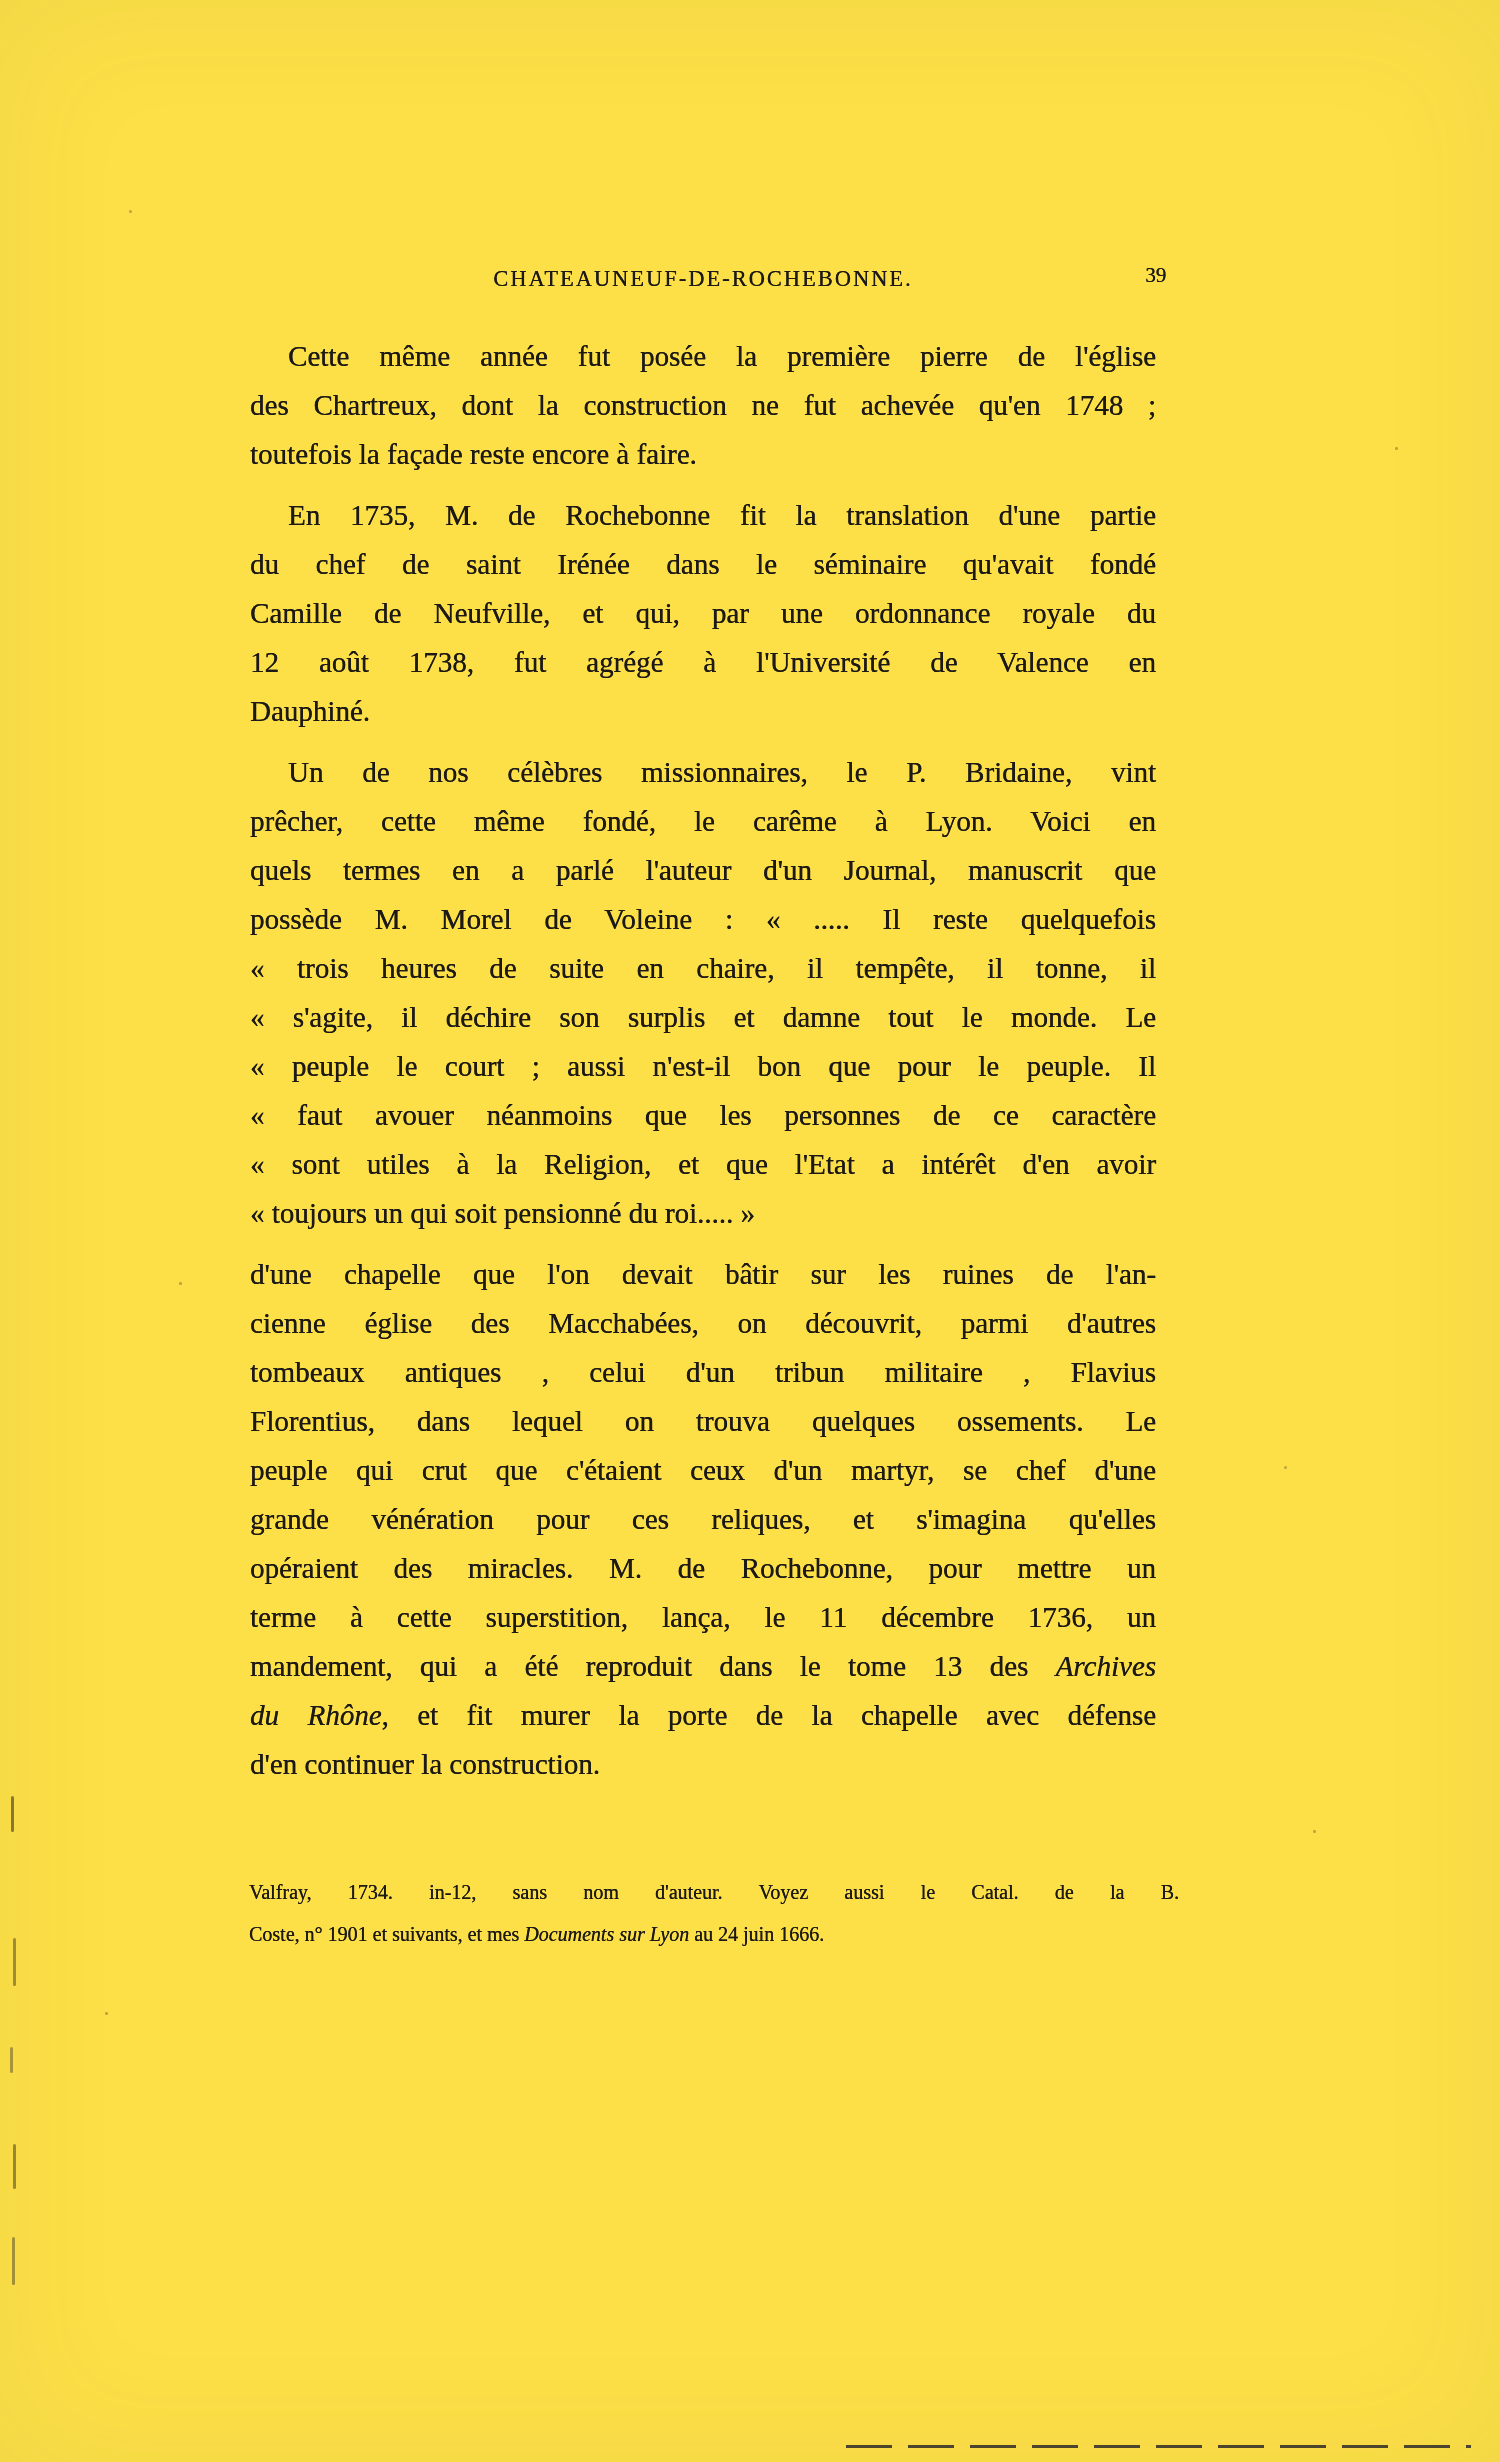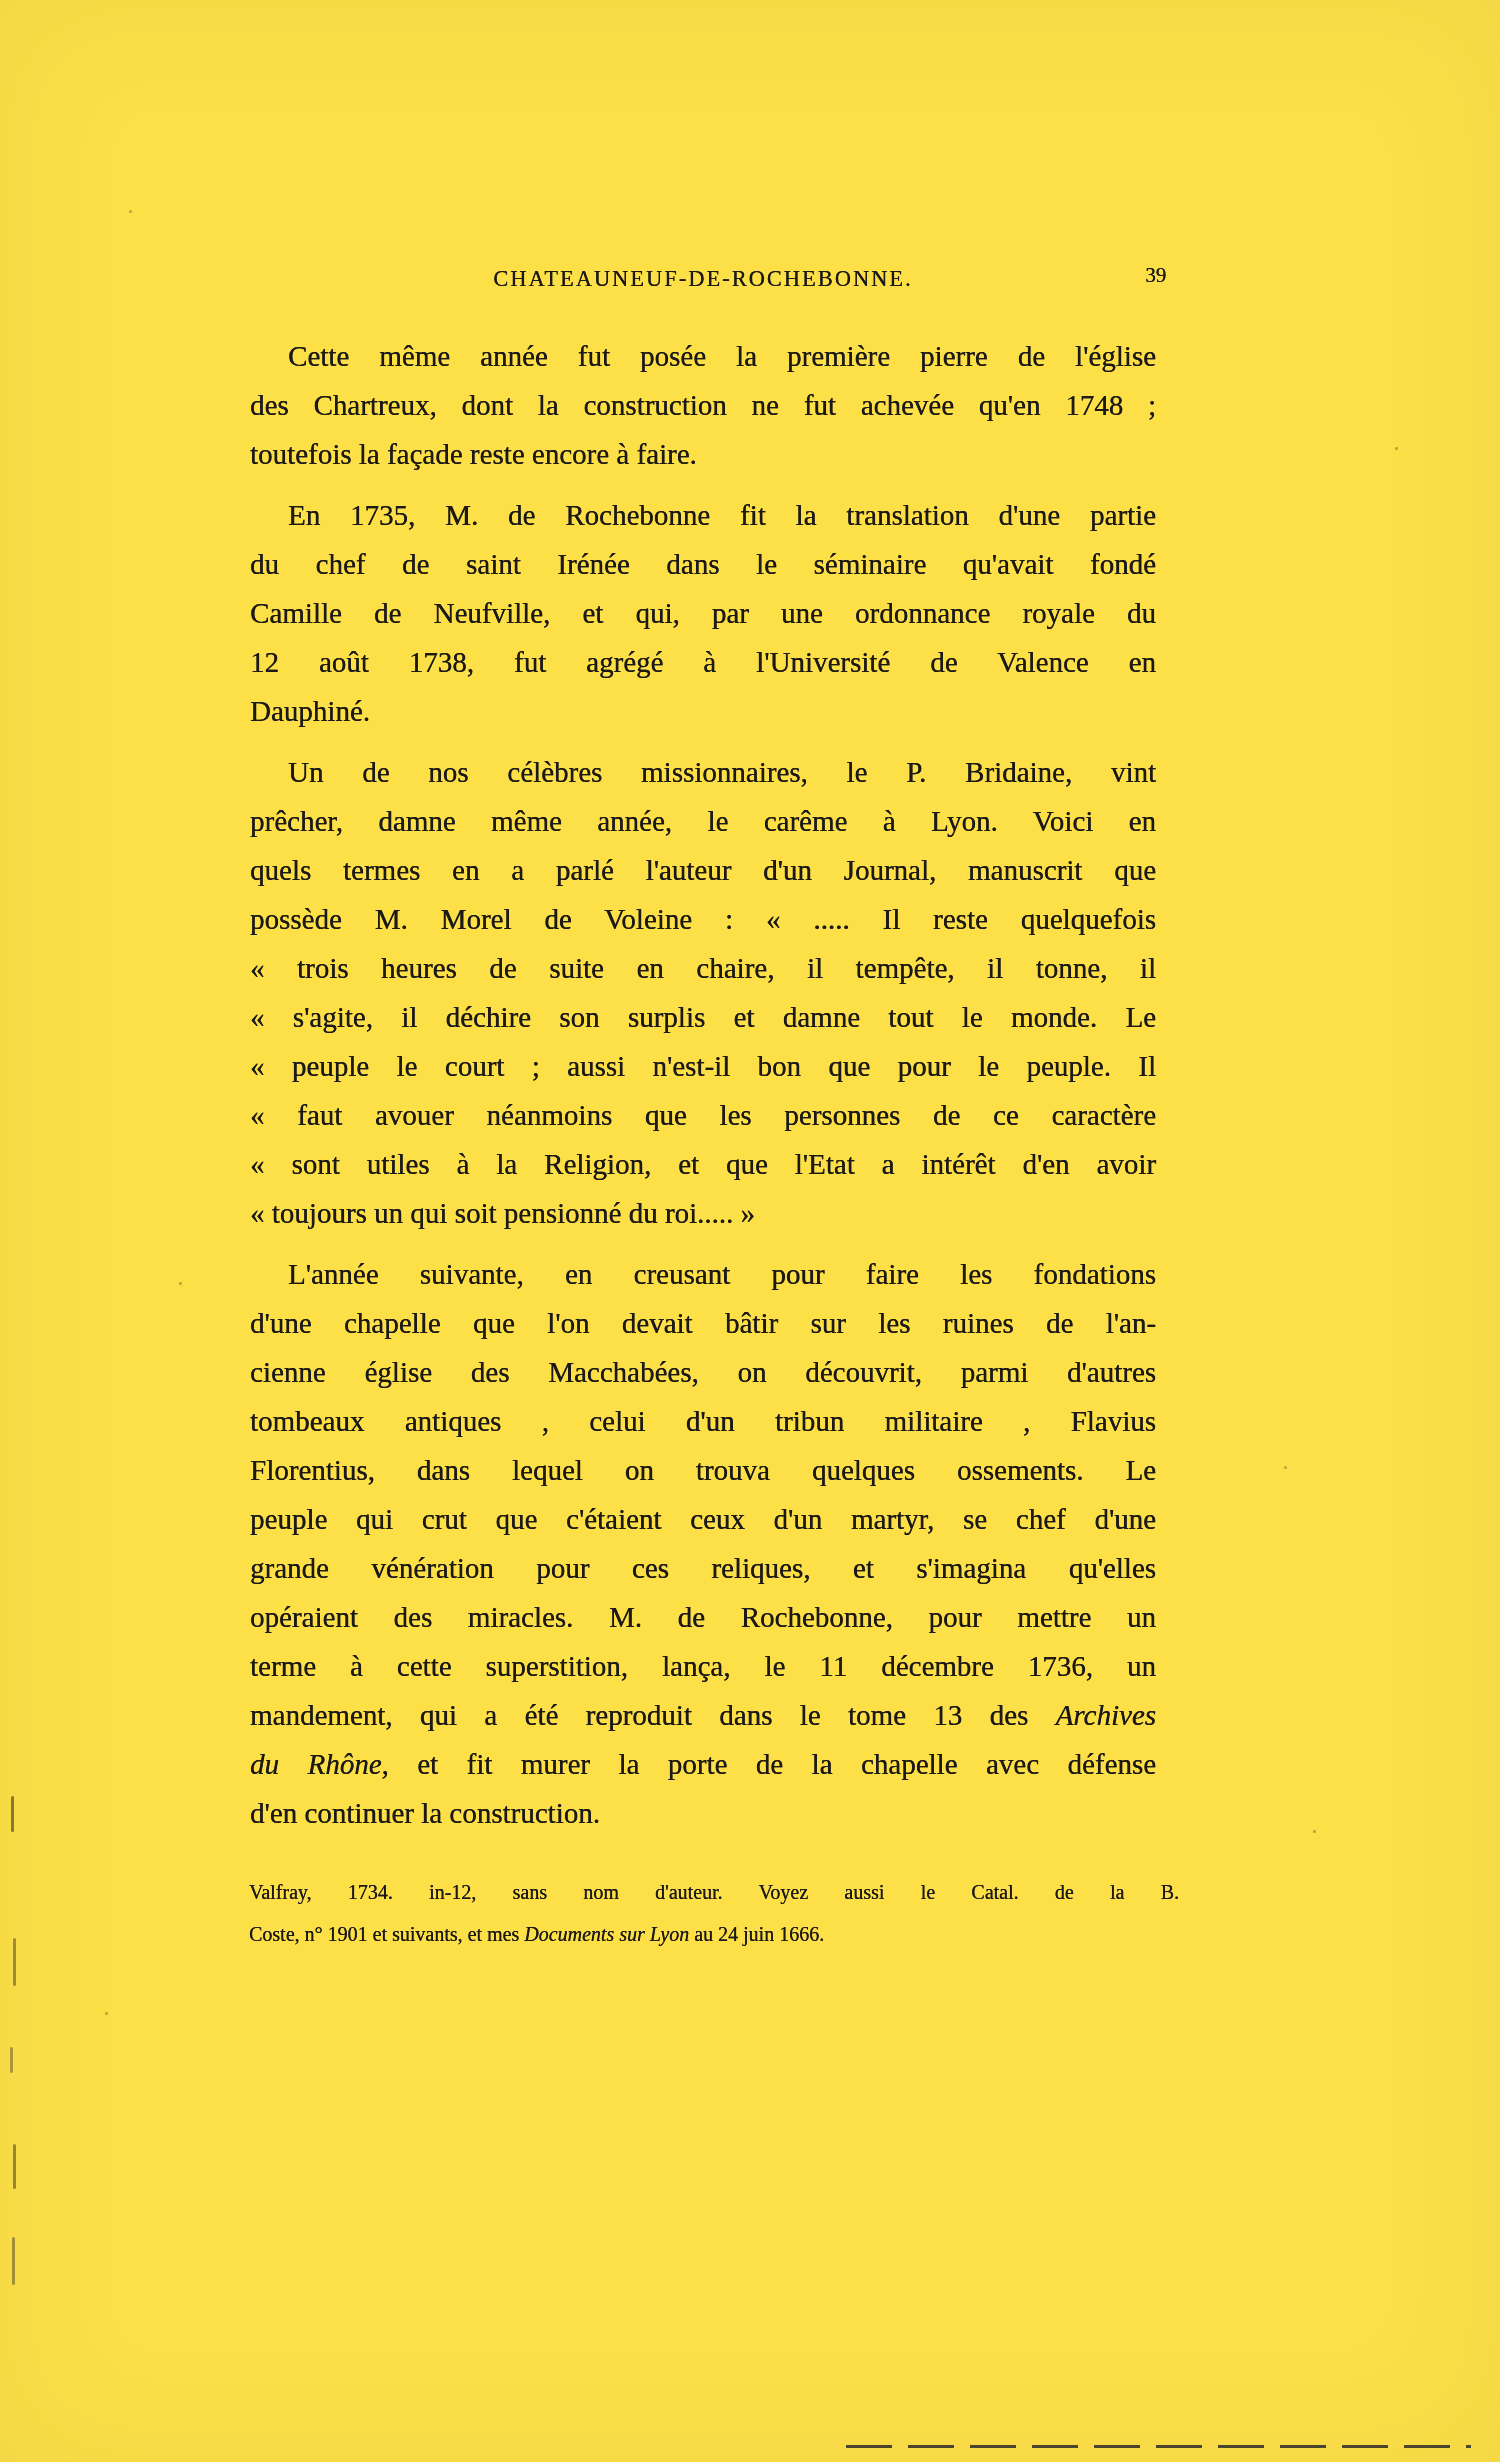--- a/index.html
+++ b/index.html
@@ -124,32 +124,31 @@
       </div>
       <div class="paragraph">
         <div class="line indent"><span>En 1735, M. de Rochebonne fit la translation d'une partie</span></div>
         <div class="line"><span>du chef de saint Irénée dans le séminaire qu'avait fondé</span></div>
         <div class="line"><span>Camille de Neufville, et qui, par une ordonnance royale du</span></div>
         <div class="line"><span>12 août 1738, fut agrégé à l'Université de Valence en</span></div>
         <div class="line last"><span>Dauphiné.</span></div>
       </div>
       <div class="paragraph">
         <div class="line indent"><span>Un de nos célèbres missionnaires, le P. Bridaine, vint</span></div>
-        <div class="line"><span>prêcher, damne même année, le carême à Lyon. Voici en</span></div>
+        <div class="line"><span>prêcher, cette même fondé, le carême à Lyon. Voici en</span></div>
         <div class="line"><span>quels termes en a parlé l'auteur d'un Journal, manuscrit que</span></div>
         <div class="line"><span>possède M. Morel de Voleine : « ..... Il reste quelquefois</span></div>
         <div class="line"><span>« trois heures de suite en chaire, il tempête, il tonne, il</span></div>
         <div class="line"><span>« s'agite, il déchire son surplis et damne tout le monde. Le</span></div>
         <div class="line"><span>« peuple le court ; aussi n'est-il bon que pour le peuple. Il</span></div>
         <div class="line"><span>« faut avouer néanmoins que les personnes de ce caractère</span></div>
         <div class="line"><span>« sont utiles à la Religion, et que l'Etat a intérêt d'en avoir</span></div>
         <div class="line last"><span>« toujours un qui soit pensionné du roi..... »</span></div>
       </div>
       <div class="paragraph">
-        <div class="line indent"><span>L'année suivante, en creusant pour faire les fondations</span></div>
         <div class="line"><span>d'une chapelle que l'on devait bâtir sur les ruines de l'an-</span></div>
         <div class="line"><span>cienne église des Macchabées, on découvrit, parmi d'autres</span></div>
         <div class="line"><span>tombeaux antiques , celui d'un tribun militaire , Flavius</span></div>
         <div class="line"><span>Florentius, dans lequel on trouva quelques ossements. Le</span></div>
         <div class="line"><span>peuple qui crut que c'étaient ceux d'un martyr, se chef d'une</span></div>
         <div class="line"><span>grande vénération pour ces reliques, et s'imagina qu'elles</span></div>
         <div class="line"><span>opéraient des miracles. M. de Rochebonne, pour mettre un</span></div>
         <div class="line"><span>terme à cette superstition, lança, le 11 décembre 1736, un</span></div>
         <div class="line"><span>mandement, qui a été reproduit dans le tome 13 des </span><span class="italic">Archives</span></div>
         <div class="line"><span class="italic">du Rhône</span><span>, et fit murer la porte de la chapelle avec défense</span></div>

